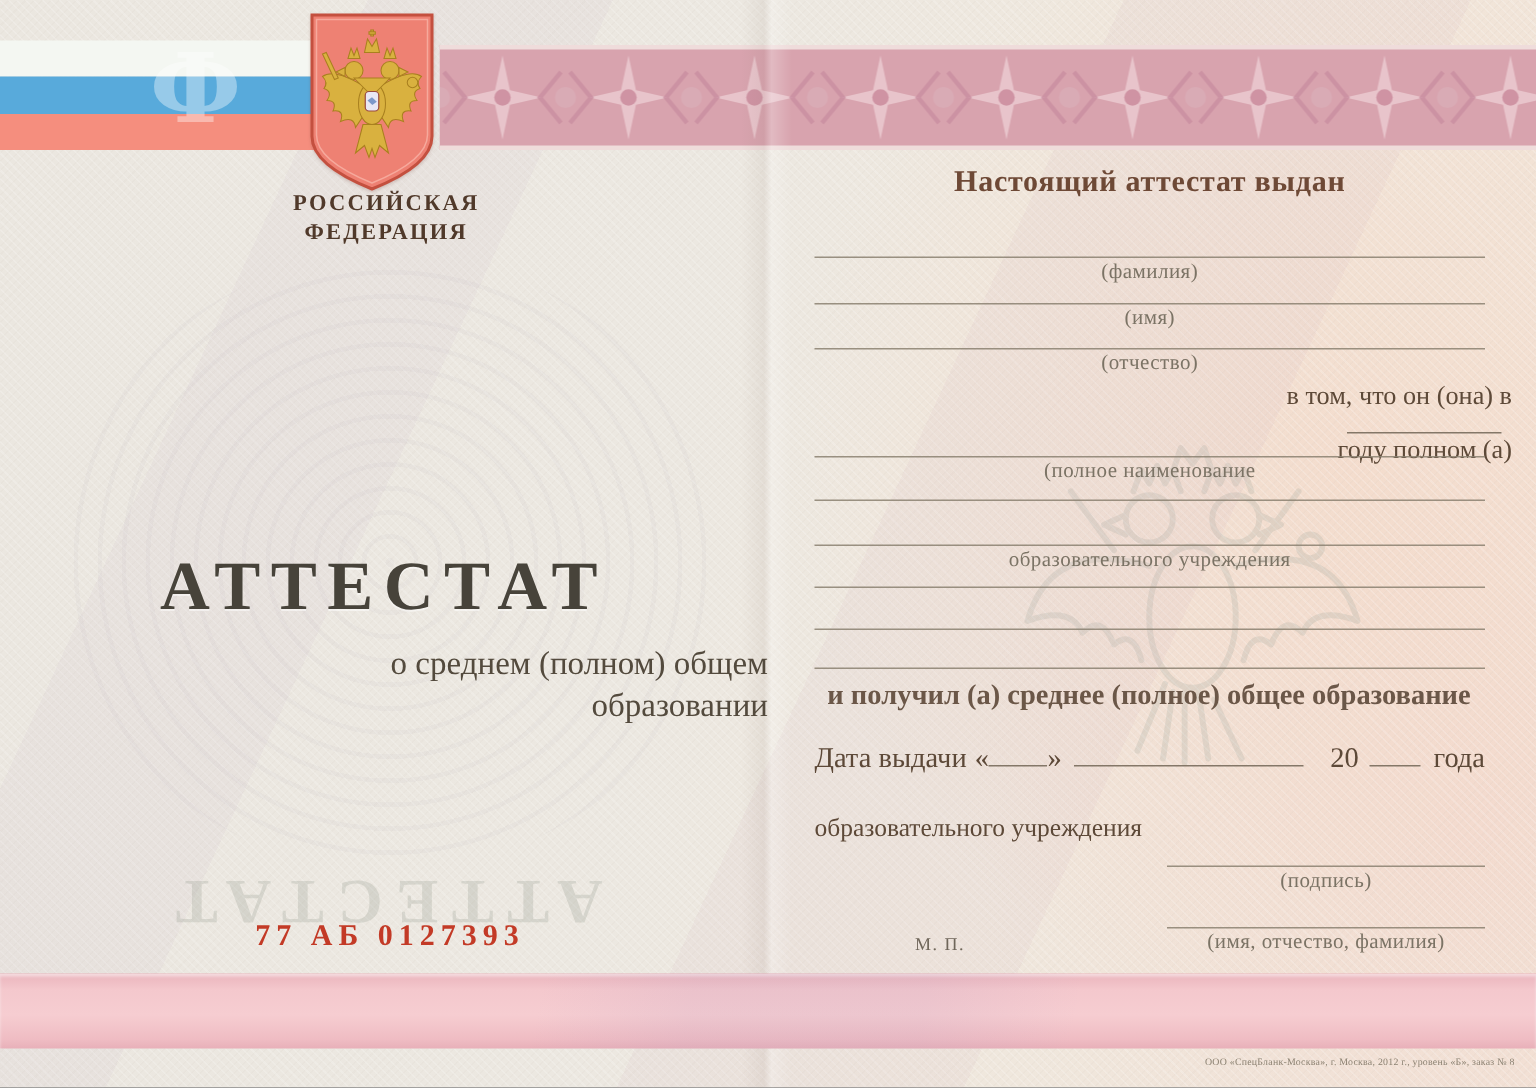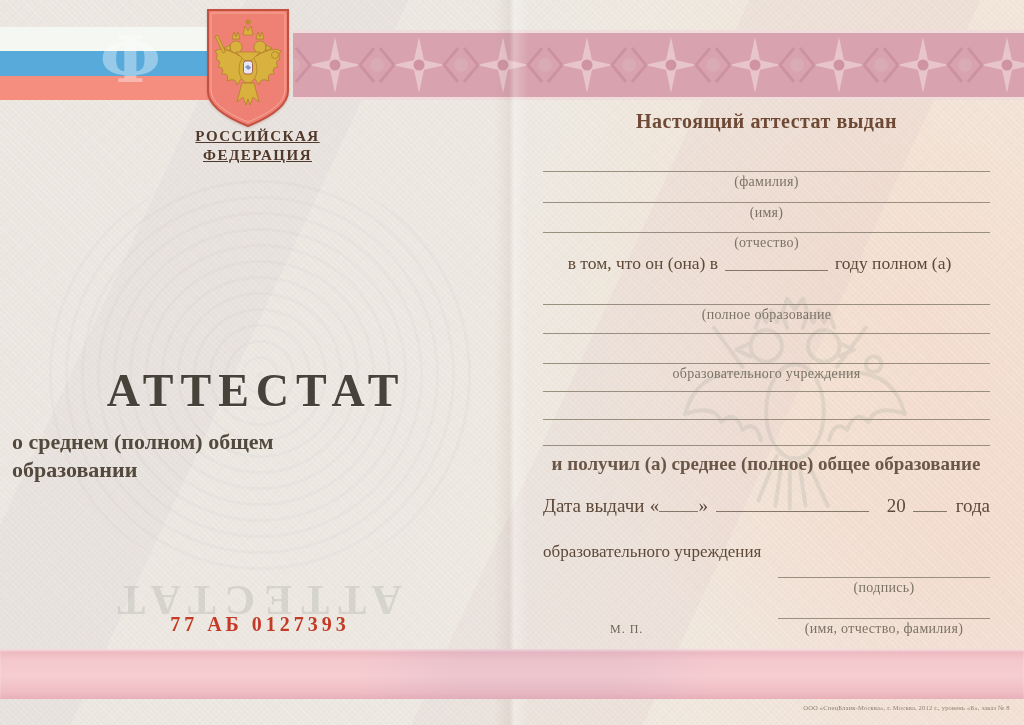--- a/index.html
+++ b/index.html
@@ -30,50 +30,50 @@
   .flag{left:0;top:27px;width:215px;height:73px;z-index:2;}
   .flag .stripe{width:100%;height:24.3px;}
   .flag .w{background:#f4f7f2;}
   .flag .b{background:#58aadb;}
   .flag .r{background:#f58e7e;}
   .flag-ghost{left:100px;top:22px;z-index:3;font-size:64px;font-weight:bold;
     color:rgba(255,255,255,0.38);font-family:"DejaVu Serif",serif;}
   .band{left:293px;top:30px;width:731px;height:70px;z-index:2;}
   .arms{left:203px;top:7px;width:90px;height:122px;z-index:4;filter:drop-shadow(0 1px 1px rgba(120,60,50,0.25));}
   .country{left:130px;top:127px;width:255px;text-align:center;z-index:4;
-    font-weight:bold;font-size:15px;letter-spacing:1.5px;color:#50392a;line-height:1.25;text-decoration:underline;}
+    font-weight:bold;font-size:15px;letter-spacing:1.5px;color:#50392a;line-height:1.25;}
 
   
   .rosette{left:40px;top:170px;width:440px;height:410px;border-radius:50%;z-index:1;opacity:.55;
     background:repeating-radial-gradient(circle at 50% 50%, rgba(170,162,176,0.13) 0 3px, rgba(0,0,0,0) 3px 16px);}
   .title{left:0;top:364px;width:512px;text-align:center;z-index:3;
     font-size:46px;font-weight:bold;letter-spacing:7px;color:#47433a;
     text-shadow:0 1px 0 rgba(255,255,255,0.5);}
-  .subtitle{left:12px;top:428px;width:512px;text-align:left;z-index:3;
-    font-size:22px;font-weight:bold;color:#534a3d;line-height:1.25;}
+  .subtitle{left:0;top:428px;width:512px;text-align:right;z-index:3;
+    font-size:22px;font-weight:normal;color:#534a3d;line-height:1.25;}
   .ghost-title{left:85px;top:576px;width:340px;text-align:center;z-index:2;
     transform:rotate(180deg);font-size:42px;font-weight:bold;letter-spacing:9px;
     color:rgba(125,136,122,0.20);}
   .serial{left:110px;top:613px;width:300px;text-align:center;z-index:3;
     font-size:20px;font-weight:bold;letter-spacing:4px;color:#c33a26;}
 
   
   .gutter{left:494px;top:0;width:34px;height:725px;z-index:2;
     background:linear-gradient(to right, rgba(0,0,0,0) 0, rgba(140,120,110,0.10) 45%, rgba(255,255,255,0.25) 60%, rgba(0,0,0,0) 100%);}
 
   
   .eagle-wm{left:645px;top:283px;width:300px;height:262px;z-index:1;opacity:.75;}
   .rp-head{left:543px;top:110px;width:447px;text-align:center;z-index:3;
     font-size:20px;font-weight:bold;color:#6e4936;letter-spacing:0.5px;}
   .rule{border-bottom:1px solid rgba(138,128,112,0.85);height:0;z-index:3;}
   .rcol{left:543px;width:447px;}
   .cap{left:543px;width:447px;text-align:center;z-index:3;
     font-size:14px;color:#7b7365;letter-spacing:0.3px;}
-  .sentence{left:536px;top:253px;width:447px;z-index:3;font-size:17.5px;color:#5d4938;
-    display:flex;justify-content:center;align-items:center;white-space:nowrap;}
+  .sentence{left:561px;top:253px;width:447px;z-index:3;font-size:17.5px;color:#5d4938;
+    display:flex;justify-content:center;align-items:flex-end;white-space:nowrap;flex-direction:column;}
   .blank{display:inline-block;border-bottom:1px solid rgba(120,108,92,0.9);height:14px;}
   .received{left:540px;top:453px;width:452px;text-align:center;z-index:3;
     font-size:19px;font-weight:bold;color:#6b5748;white-space:nowrap;}
   .daterow{left:543px;top:495px;width:447px;z-index:3;font-size:19px;color:#5d4938;
     display:flex;align-items:baseline;white-space:nowrap;}
   .daterow .gap{width:6px;}
   .director{left:543px;top:541px;width:260px;z-index:3;font-size:17px;color:#5d4938;line-height:1.35;}
   .sig-rule{left:778px;width:212px;top:577px;}
   .cap-sig{left:778px;width:212px;top:580px;}
   .seal{left:610px;top:622px;z-index:3;font-size:12px;color:#6f665a;letter-spacing:1px;}
@@ -198,21 +198,21 @@
   <div class="abs rule rcol" style="top:232px"></div>
   <div class="abs cap" style="top:235px">(отчество)</div>
 
   <div class="abs sentence">
     <span>в том, что он (она) в</span>
     <span class="blank" style="width:103px;margin:0 7px"></span>
     <span>году полном (а)</span>
   </div>
 
   <div class="abs rule rcol" style="top:304px"></div>
-  <div class="abs cap" style="top:307px">(полное образование</div>
+  <div class="abs cap" style="top:307px">(полное наименование</div>
 
   <div class="abs rule rcol" style="top:333px"></div>
 
   <div class="abs rule rcol" style="top:363px"></div>
   <div class="abs cap" style="top:366px">образовательного учреждения</div>
 
   <div class="abs rule rcol" style="top:391px"></div>
 
   <div class="abs rule rcol" style="top:419px"></div>
 

